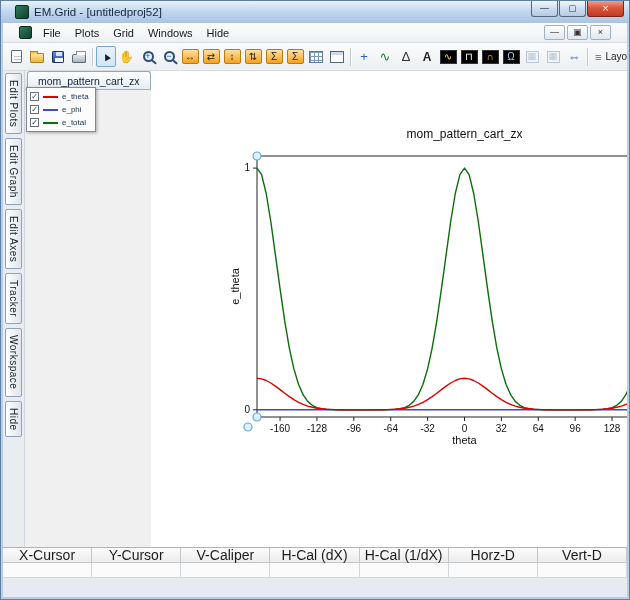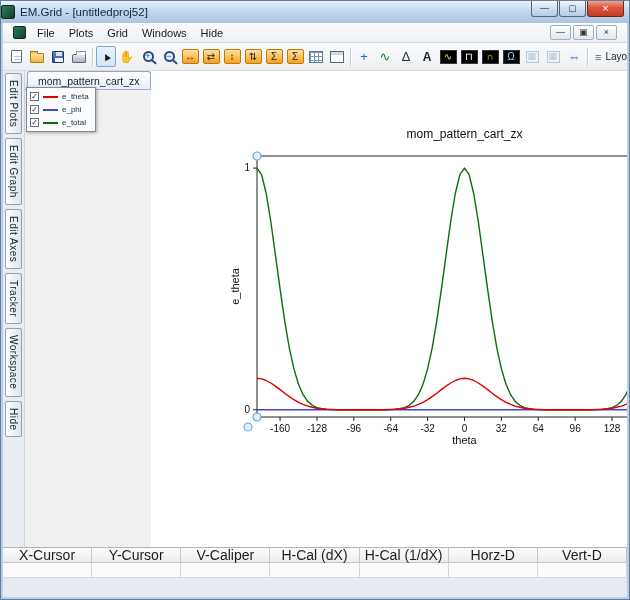--- a/index.html
+++ b/index.html
@@ -1,38 +1,38 @@
 <!DOCTYPE html>
 <html><head>
 <meta charset="utf-8">
 <style>
   * { box-sizing: border-box; }
   body { margin:0; background:#ffffff; font-family:"Liberation Sans", sans-serif; }
 
   .window { position:relative; width:630px; height:600px; background:#b9cde4; border:1px solid #5f7ea3; overflow:hidden; }
 
   
-  .titlebar { position:relative; height:22px; display:flex; align-items:center; gap:5px; padding:2px 0;
+  .titlebar { position:relative; height:22px; display:flex; align-items:center; gap:5px; padding:2px 14px;
               background:linear-gradient(#e9f2fb, #c3d8ef 45%, #a9c4e2); }
   .title-icon { width:14px; height:14px; border-radius:2px; border:1px solid #0c2a1f;
                 background:linear-gradient(135deg,#2e7d5b,#123f2e); flex:none; }
   .title-text { font-size:11.5px; color:#15283c; white-space:nowrap; }
   .win-controls { position:absolute; top:0; right:5px; display:flex; gap:1px; }
   .win-btn { width:27px; height:16px; border:1px solid #54667a; border-top:none; border-radius:0 0 3px 3px;
              background:linear-gradient(#f3f8fd,#cfdeee 50%,#b5cbe2); display:flex; align-items:center;
              justify-content:center; font-size:9px; color:#1c2e42; line-height:1; }
   .win-btn.close { width:37px; background:linear-gradient(#f0a08c,#d9573d 45%,#c23a23); color:#fff;
                    border-color:#7a2417; font-size:11px; }
 
   
   .frame-body { position:absolute; top:22px; left:2px; right:2px; bottom:2px; background:#f0f0f0;
                 display:flex; flex-direction:column; overflow:hidden; }
 
   
-  .menubar { height:20px; flex:none; display:flex; align-items:center; padding:0 9px;
+  .menubar { height:20px; flex:none; display:flex; align-items:center; padding:0 15px;
              background:linear-gradient(#fbfcfd,#edf0f3); border-bottom:1px solid #d8dce1; font-size:11px; }
   .menu-doc-icon { width:13px; height:13px; margin:0 4px 0 1px; border-radius:2px; border:1px solid #0c2a1f;
                    background:linear-gradient(135deg,#2e7d5b,#123f2e); flex:none; }
   .menu-items { display:flex; }
   .menu-item { padding:2px 7px; color:#1a1a1a; }
   .mdi-controls { margin-left:auto; display:flex; gap:2px; padding-right:1px; }
   .mdi-btn { width:21px; height:15px; border:1px solid #9fb0c2; border-radius:2px;
              background:linear-gradient(#ffffff,#dfe7f0); font-size:9px; display:flex; align-items:center;
              justify-content:center; color:#333; line-height:1; }
 

